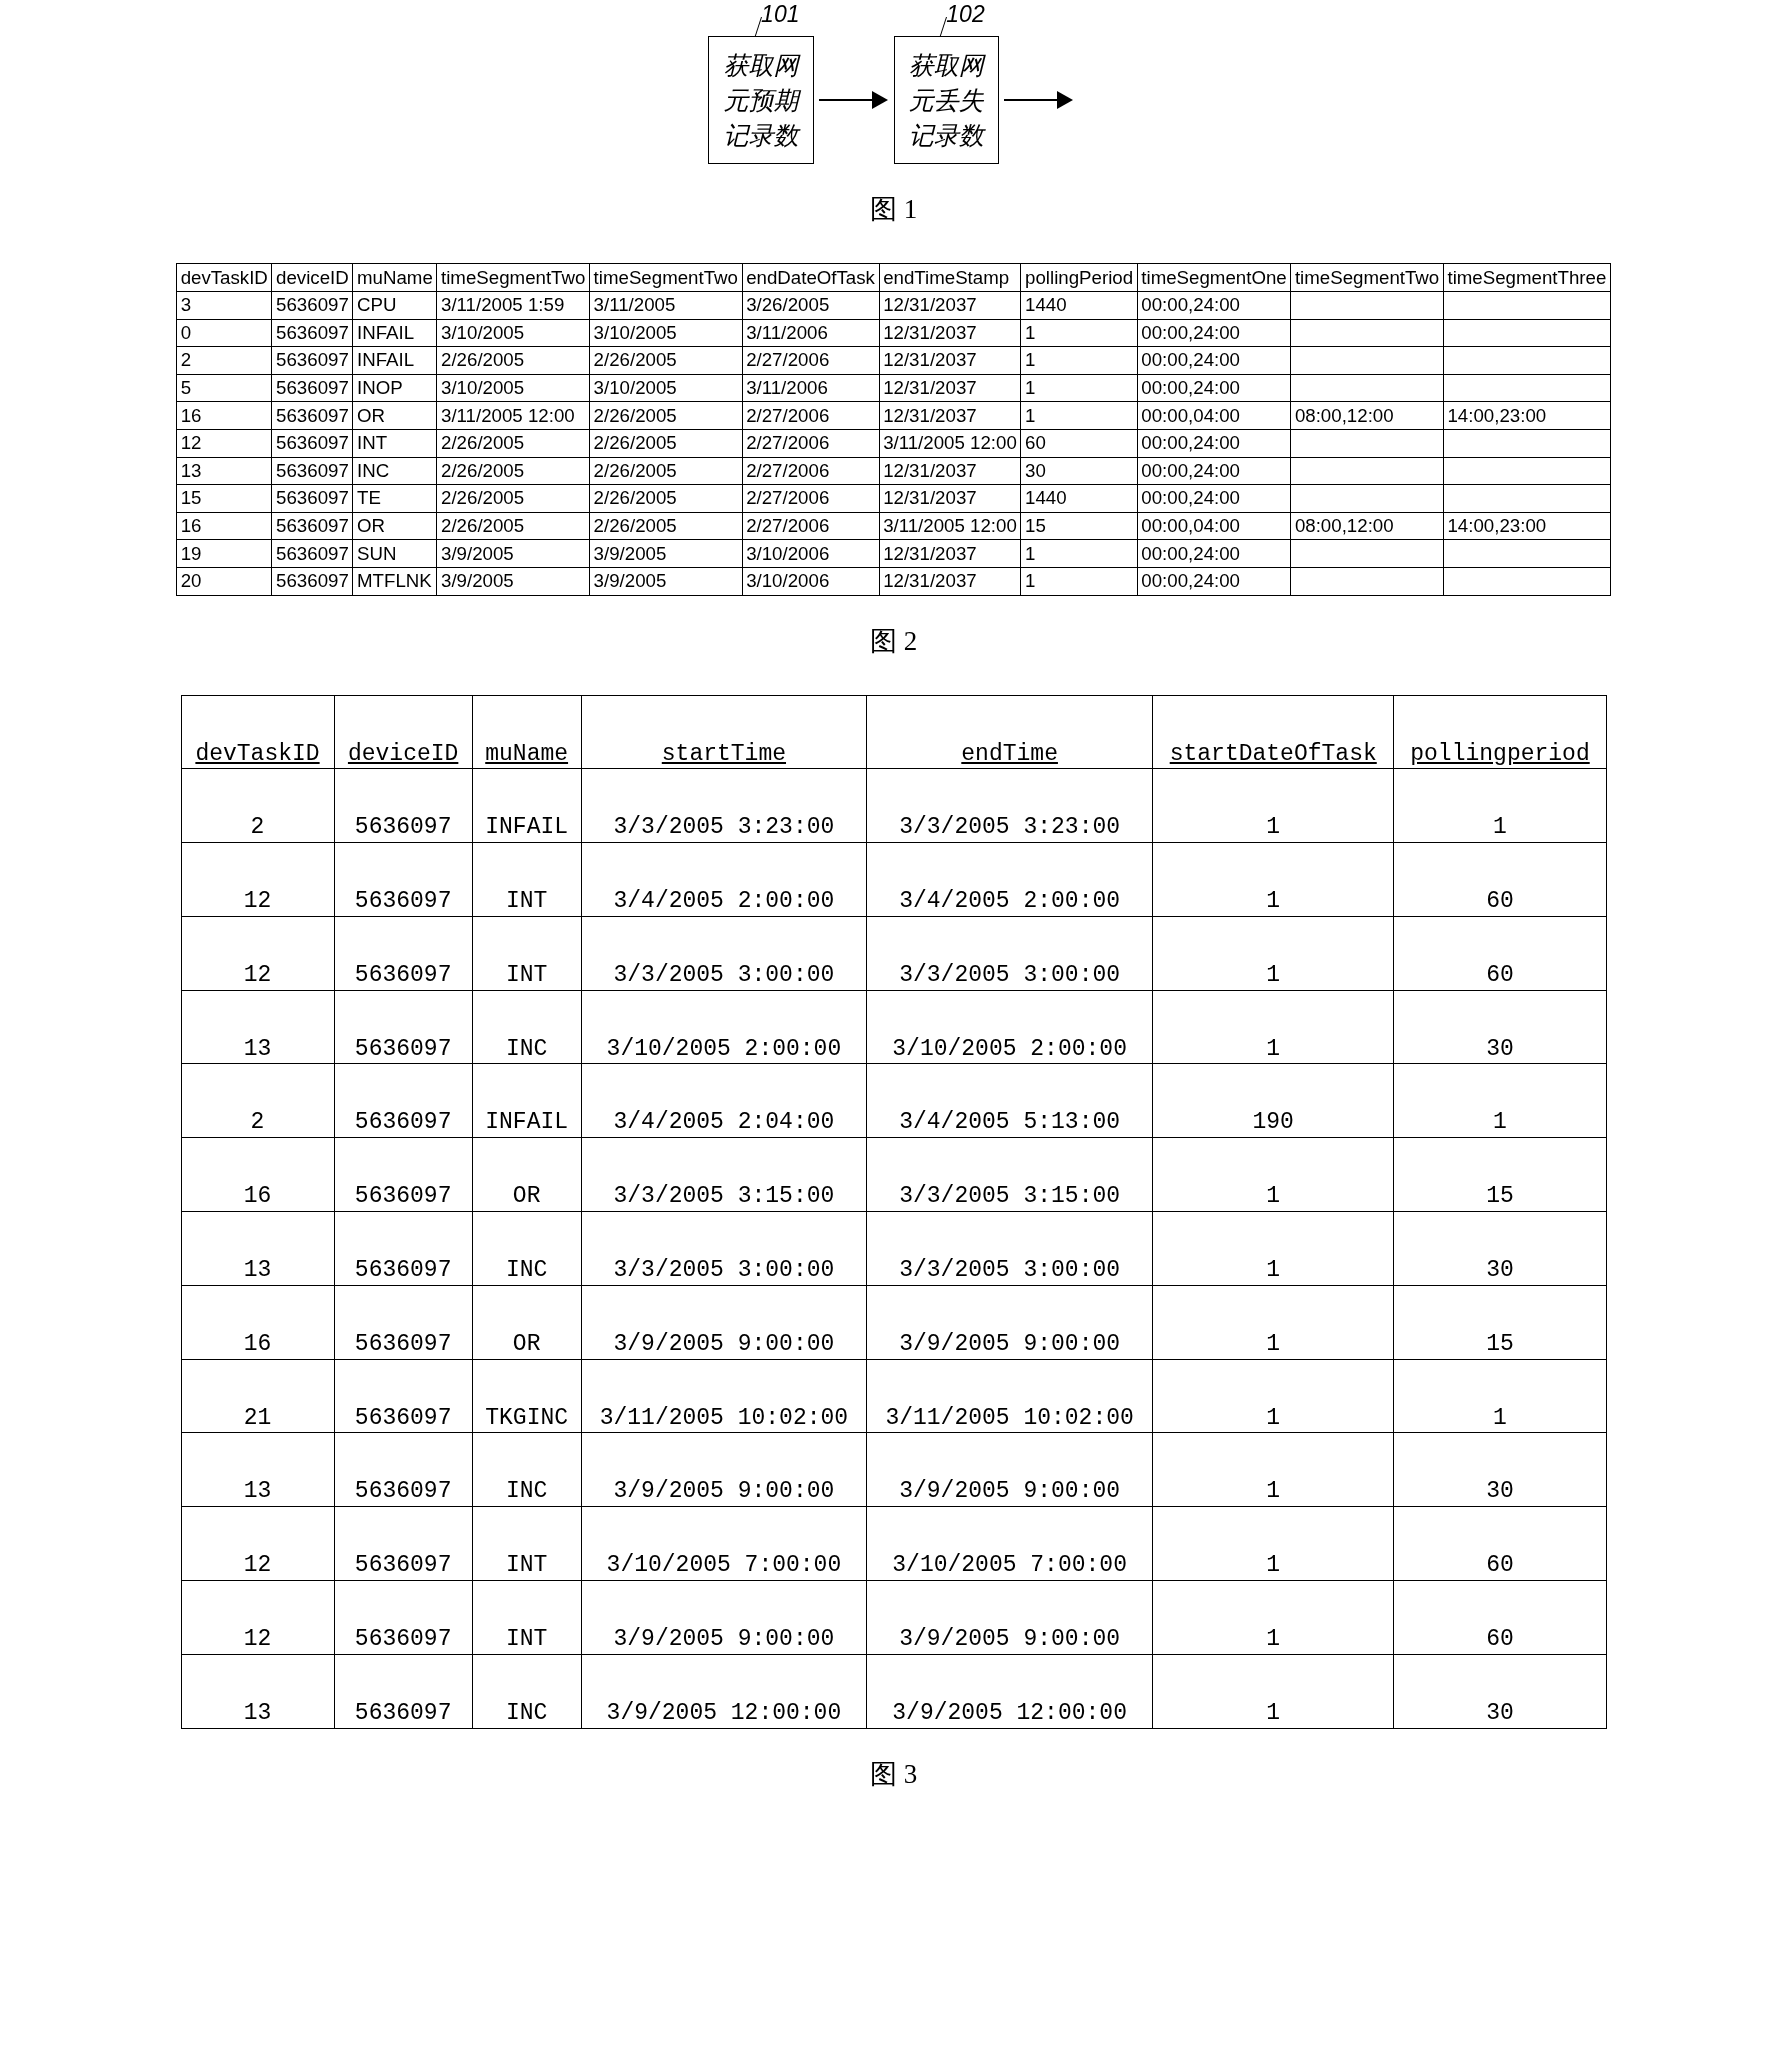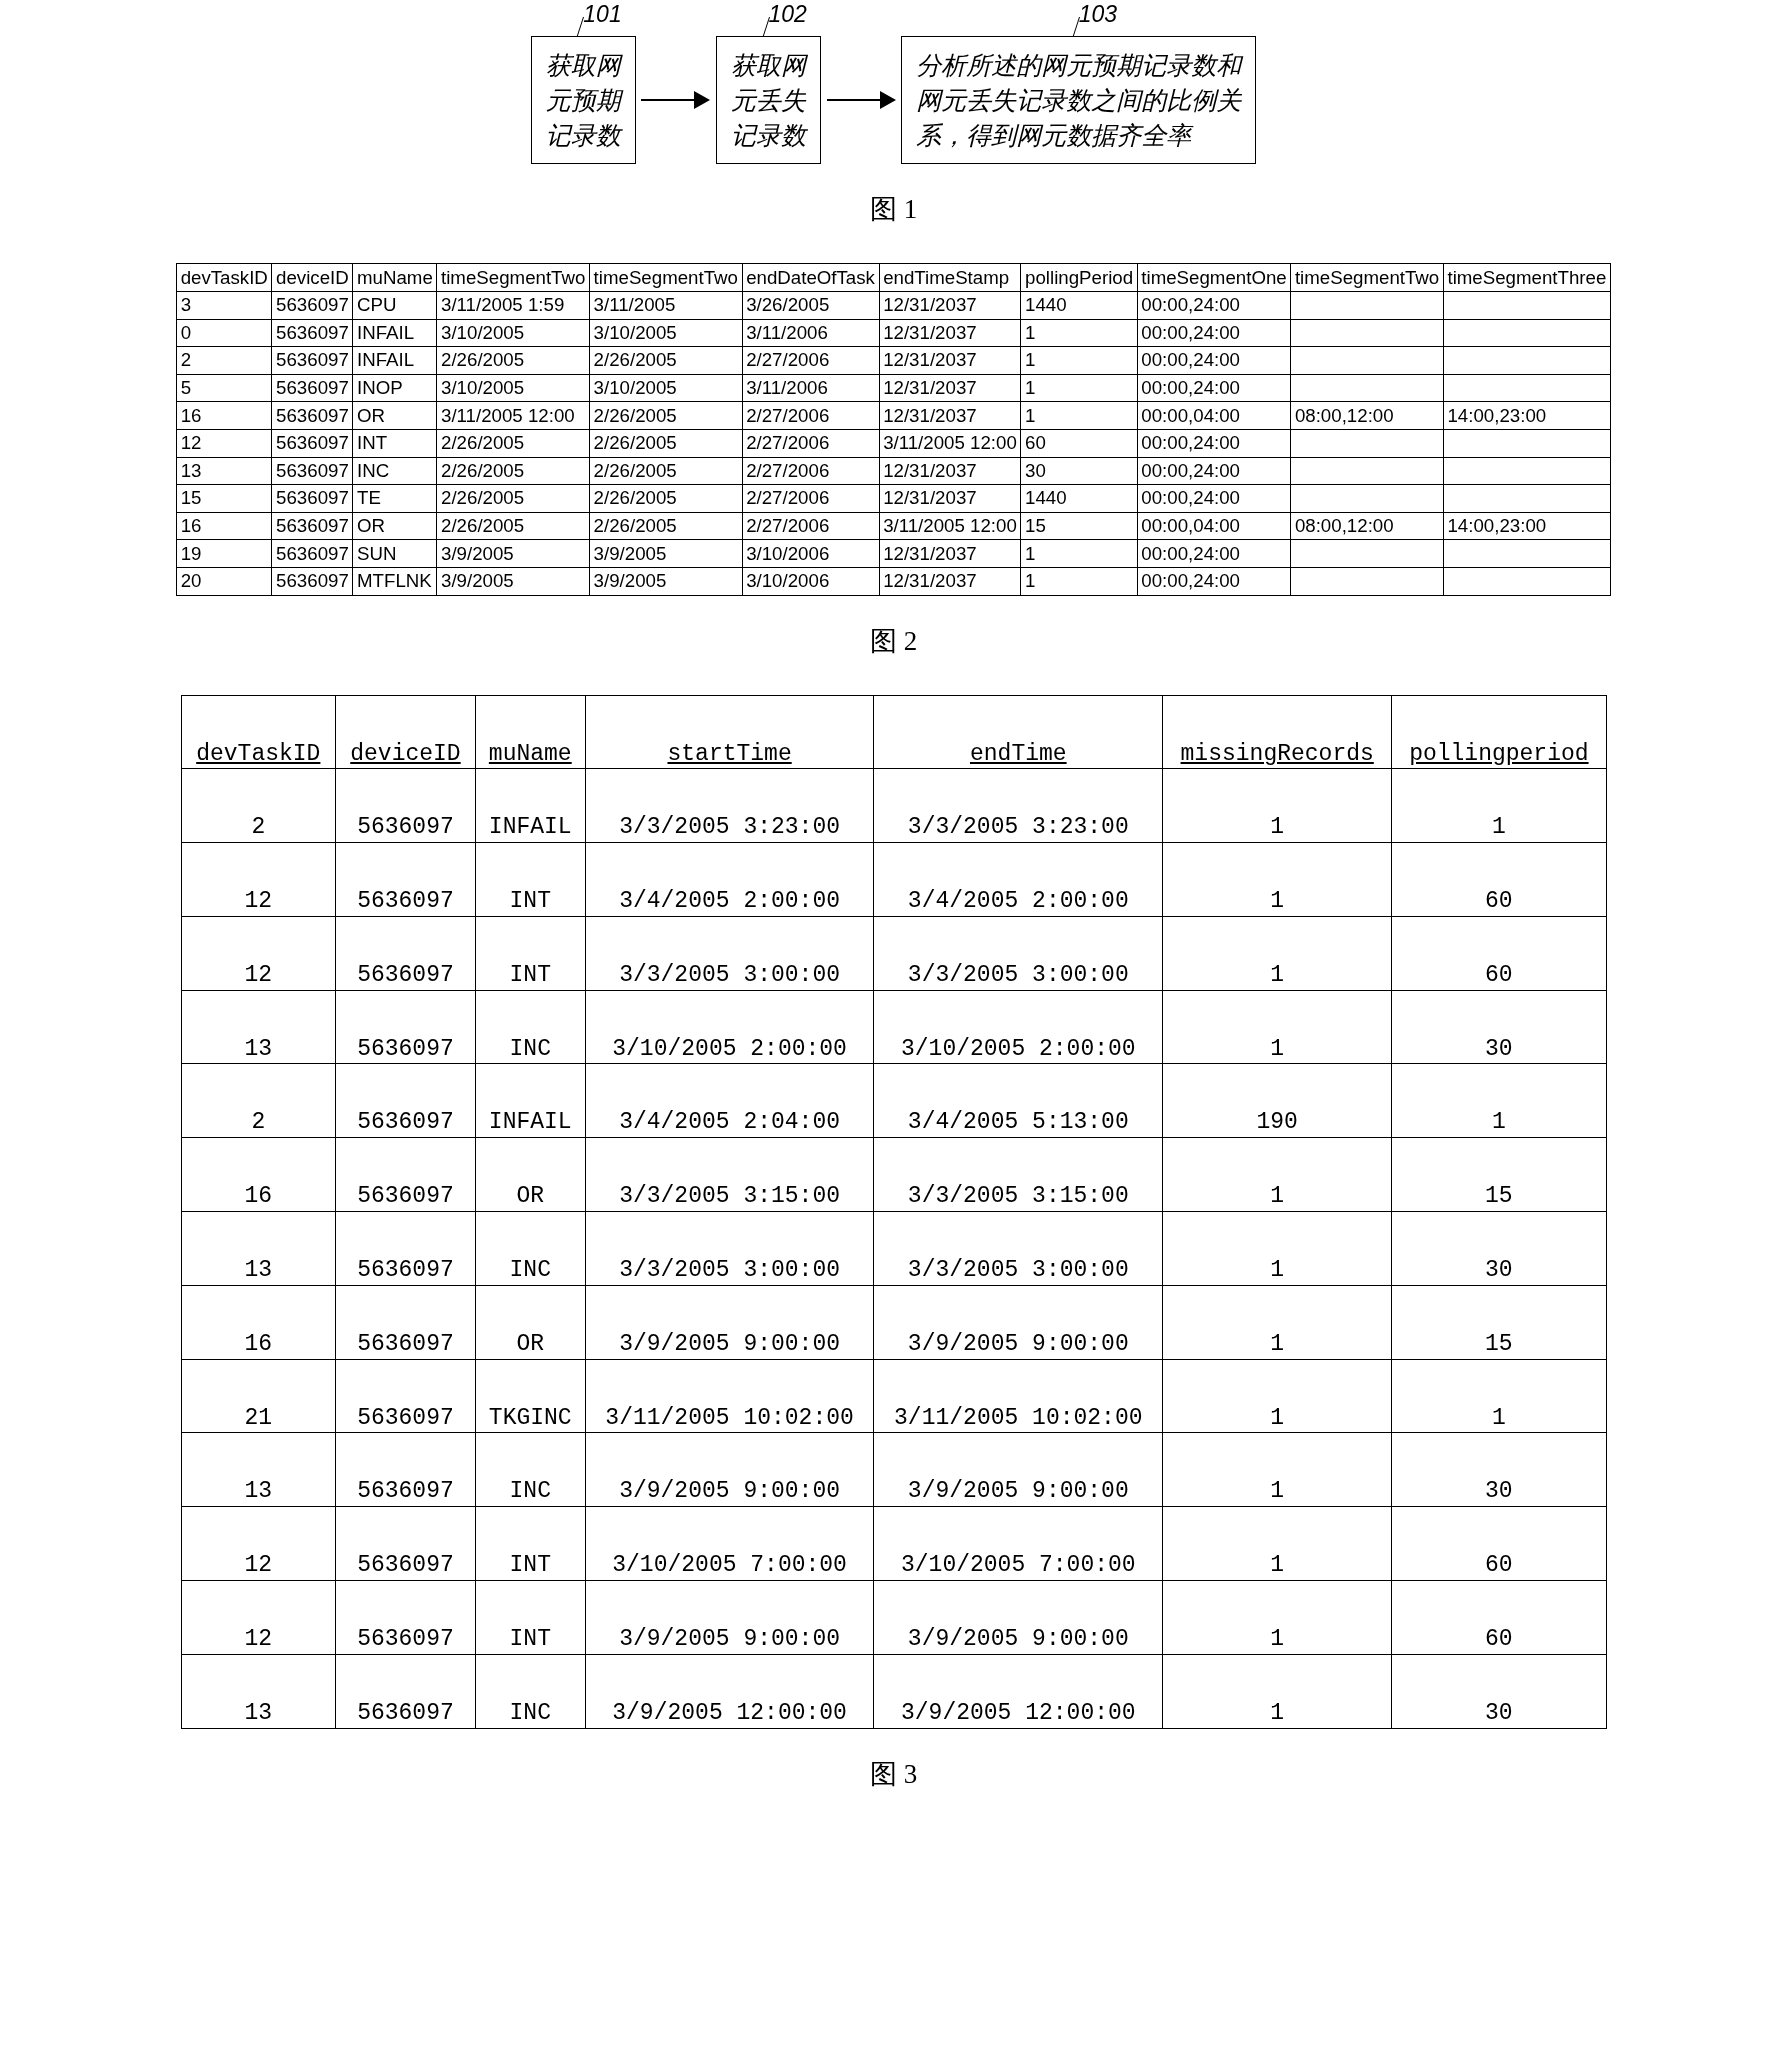--- a/index.html
+++ b/index.html
@@ -118,27 +118,20 @@
       <div class="fig1-label">102</div>
       <div class="fig1-line"></div>
       <div>获取网</div>
       <div>元丢失</div>
       <div>记录数</div>
     </div>
     <div class="arrow">
         <div class="arrow-line"></div>
         <div class="arrow-head"></div>
       </div>
-    <div class="fig1-box">
-      <div class="fig1-label">103</div>
-      <div class="fig1-line"></div>
-      <div>分析所述的网元预期记录数和</div>
-      <div>网元丢失记录数之间的比例关</div>
-      <div>系，得到网元数据齐全率</div>
-    </div>
   </div>
 </div>
 <div class="caption">图 1</div>
 
 <table class="t2">
   <thead>
       <tr id="t2-head">
         <td>devTaskID</td>
         <td>deviceID</td>
         <td>muName</td>
@@ -301,21 +294,21 @@
 <div class="caption">图 2</div>
 
 <table class="t3">
   <thead>
       <tr id="t3-head">
         <th>devTaskID</th>
         <th>deviceID</th>
         <th>muName</th>
         <th>startTime</th>
         <th>endTime</th>
-        <th>missingRecords</th>
+        <th>startDateOfTask</th>
         <th>pollingperiod</th>
       </tr>
     </thead>
   <tbody id="t3-body">
       <tr>
         <td>2</td>
         <td>5636097</td>
         <td>INFAIL</td>
         <td>3/3/2005 3:23:00</td>
         <td>3/3/2005 3:23:00</td>

